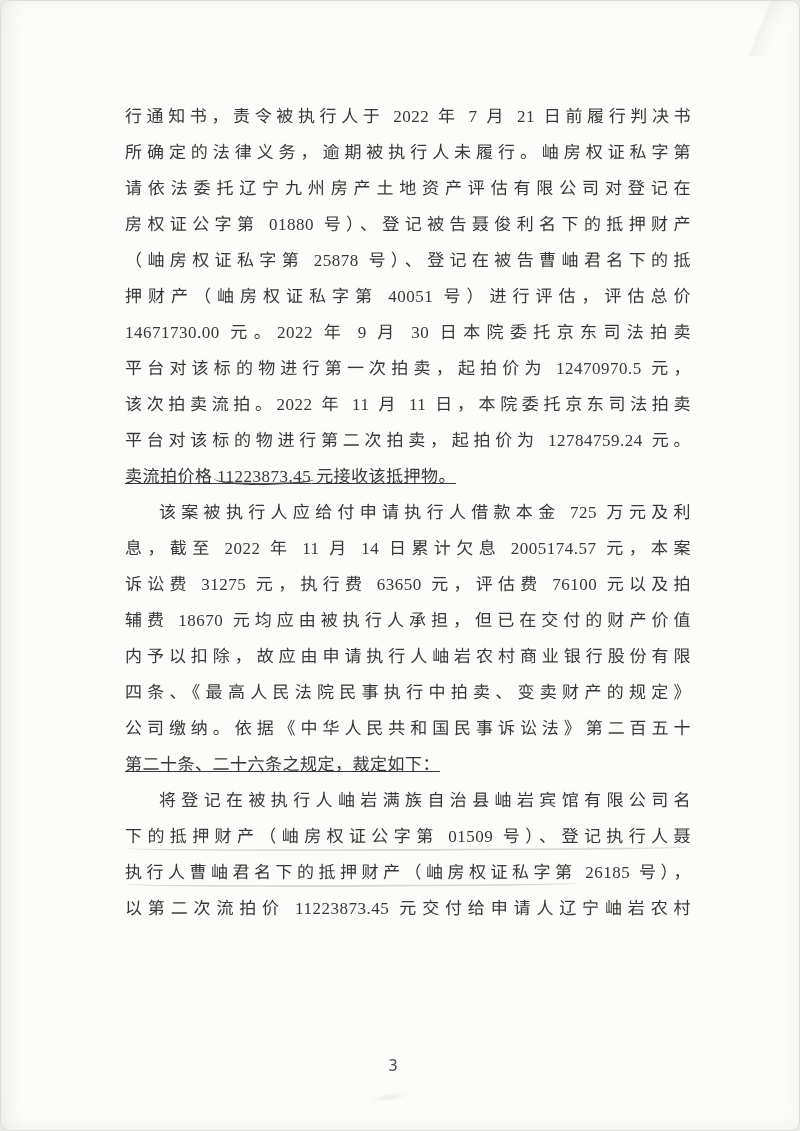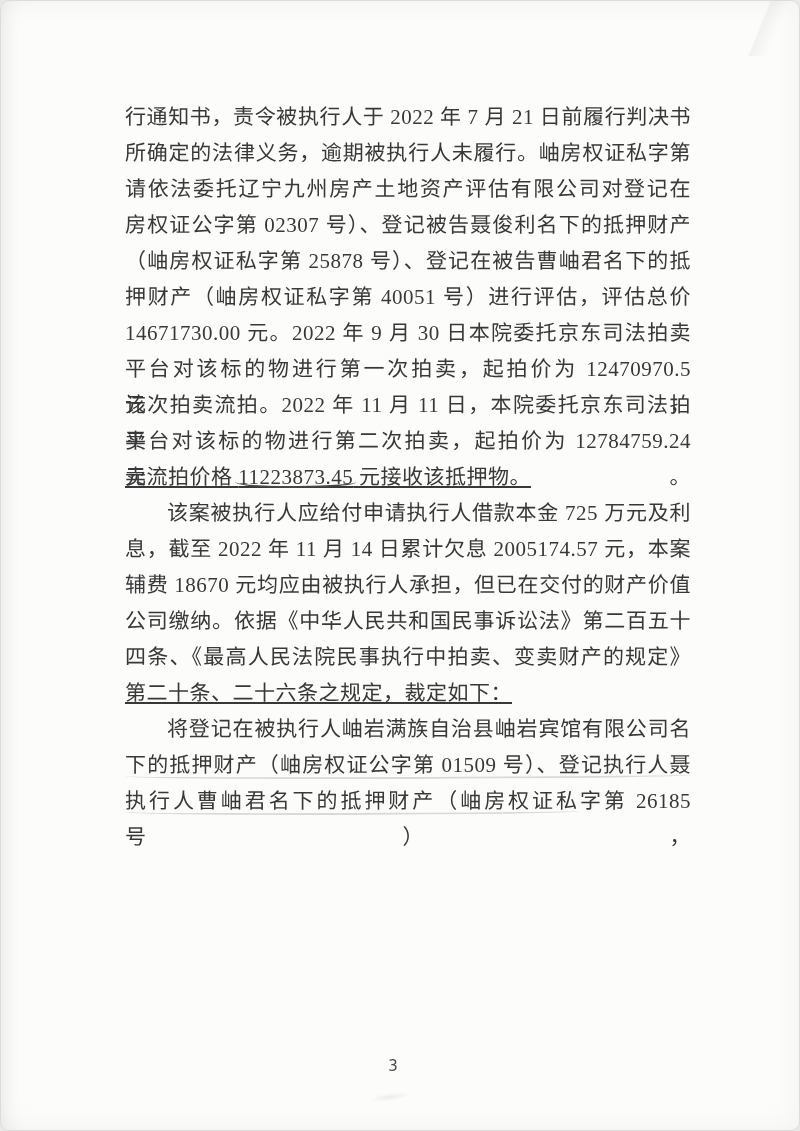--- a/index.html
+++ b/index.html
@@ -30,21 +30,21 @@
   .content {
     position: absolute;
     left: 124px;
     top: 98px;
     width: 566px;
   }
   .paragraph { margin: 0; }
   .line {
     position: relative;
     font-family: "Liberation Serif", "DejaVu Serif", serif;
-    font-size: 21px;
+    font-size: 17px;
     color: #383838;
     line-height: 36px;
     height: 36px;
     text-align: justify;
     text-align-last: justify;
     white-space: normal;
     letter-spacing: 0.5px;
   }
   .line.no-fill { text-align-last: left; text-decoration: underline; }
   .line.indent { text-indent: 2em; }
@@ -94,38 +94,41 @@
 </head>
 <body>
 
 <div class="scan">
   <div class="corner-fold"></div>
   <div class="content">
       <div class="paragraph">
         <div class="line"><span class="seg">行通知书，责令被执行人于 2022 年 7 月 21 日前履行判决书</span></div>
         <div class="line"><span class="seg">所确定的法律义务，逾期被执行人未履行。岫房权证私字第</span></div>
         <div class="line"><span class="seg">请依法委托辽宁九州房产土地资产评估有限公司对登记在</span></div>
-        <div class="line"><span class="seg">房权证公字第 02307 号）、登记被告聂俊利名下的抵押财产</span></div>
+        <div class="line"><span class="seg">房权证公字第 01880 号）、登记被告聂俊利名下的抵押财产</span></div>
         <div class="line"><span class="seg">（岫房权证私字第 25878 号）、登记在被告曹岫君名下的抵</span></div>
         <div class="line"><span class="seg">押财产（岫房权证私字第 40051 号）进行评估，评估总价</span></div>
         <div class="line"><span class="seg">14671730.00 元。2022 年 9 月 30 日本院委托京东司法拍卖</span></div>
         <div class="line"><span class="seg">平台对该标的物进行第一次拍卖，起拍价为 12470970.5 元，</span></div>
         <div class="line"><span class="seg">该次拍卖流拍。2022 年 11 月 11 日，本院委托京东司法拍卖</span></div>
         <div class="line"><span class="seg">平台对该标的物进行第二次拍卖，起拍价为 12784759.24 元。</span></div>
         <div class="line no-fill"><span class="seg">卖流拍价格 </span><span class="seg mark-pen-underline">11223873.45</span><span class="seg"> 元接收该抵押物。</span></div>
       </div>
       <div class="paragraph">
         <div class="line indent"><span class="seg">该案被执行人应给付申请执行人借款本金 725 万元及利</span></div>
         <div class="line"><span class="seg">息，截至 2022 年 11 月 14 日累计欠息 2005174.57 元，本案</span></div>
+        <div class="line"><span class="seg">诉讼费 31275 元，执行费 63650 元，评估费 76100 元以及拍</span></div>
         <div class="line"><span class="seg">辅费 18670 元均应由被执行人承担，但已在交付的财产价值</span></div>
+        <div class="line"><span class="seg">内予以扣除，故应由申请执行人岫岩农村商业银行股份有限</span></div>
+        <div class="line"><span class="seg">四条、《最高人民法院民事执行中拍卖、变卖财产的规定》</span></div>
         <div class="line"><span class="seg">公司缴纳。依据《中华人民共和国民事诉讼法》第二百五十</span></div>
-        <div class="line"><span class="seg">四条、《最高人民法院民事执行中拍卖、变卖财产的规定》</span></div>
         <div class="line no-fill"><span class="seg">第二十条、二十六条之规定，裁定如下：</span></div>
       </div>
       <div class="paragraph">
         <div class="line indent"><span class="seg">将登记在被执行人岫岩满族自治县岫岩宾馆有限公司名</span></div>
         <div class="line"><span class="seg">下的抵押财产（岫房权证公字第 01509 号）、登记执行人聂</span><div class="pencil-mark" style="width: 100%;"></div></div>
         <div class="line"><span class="seg">执行人曹岫君名下的抵押财产（岫房权证私字第 26185 号），</span><div class="pencil-mark" style="width: 80%;"></div></div>
+        <div class="line"><span class="seg">以第二次流拍价 11223873.45 元交付给申请人辽宁岫岩农村</span></div>
       </div>
     </div>
   <div class="page-number">3</div>
   <div class="smudge"></div>
 </div>
 
 </body></html>

